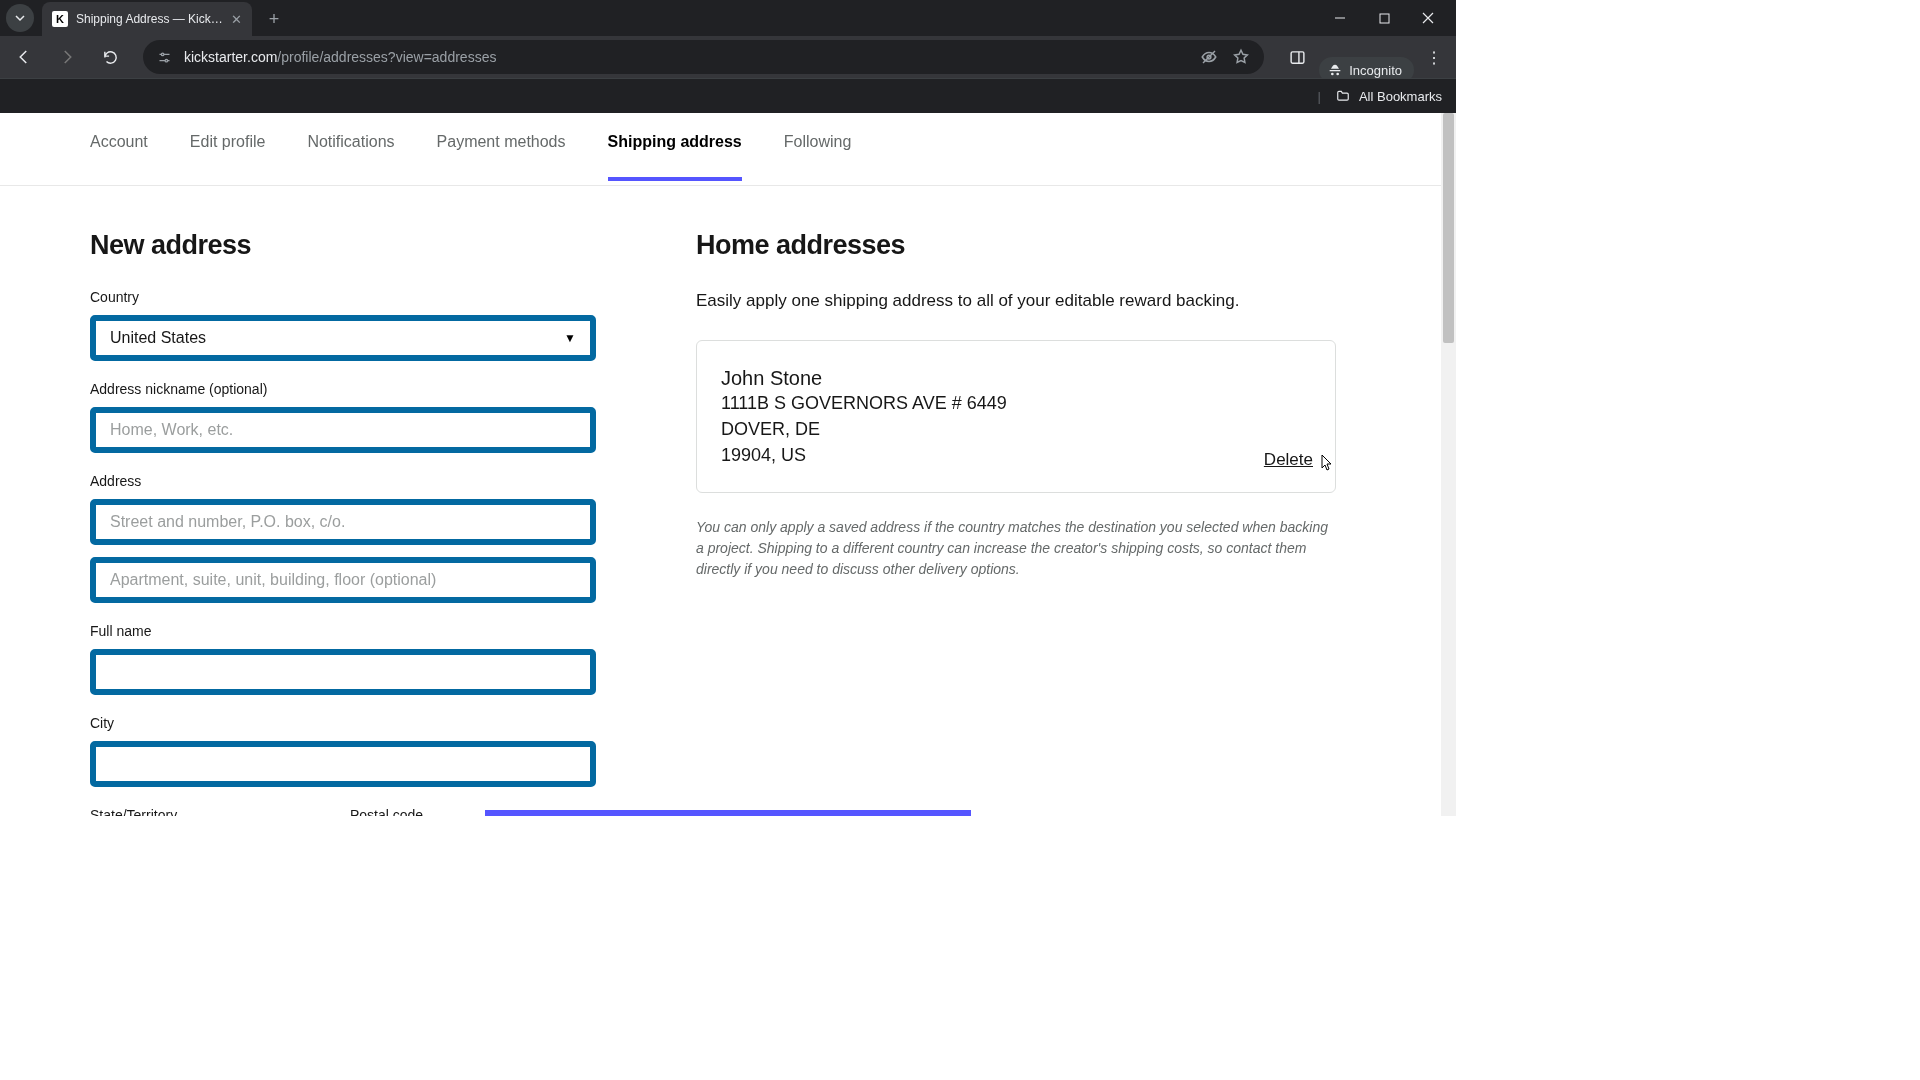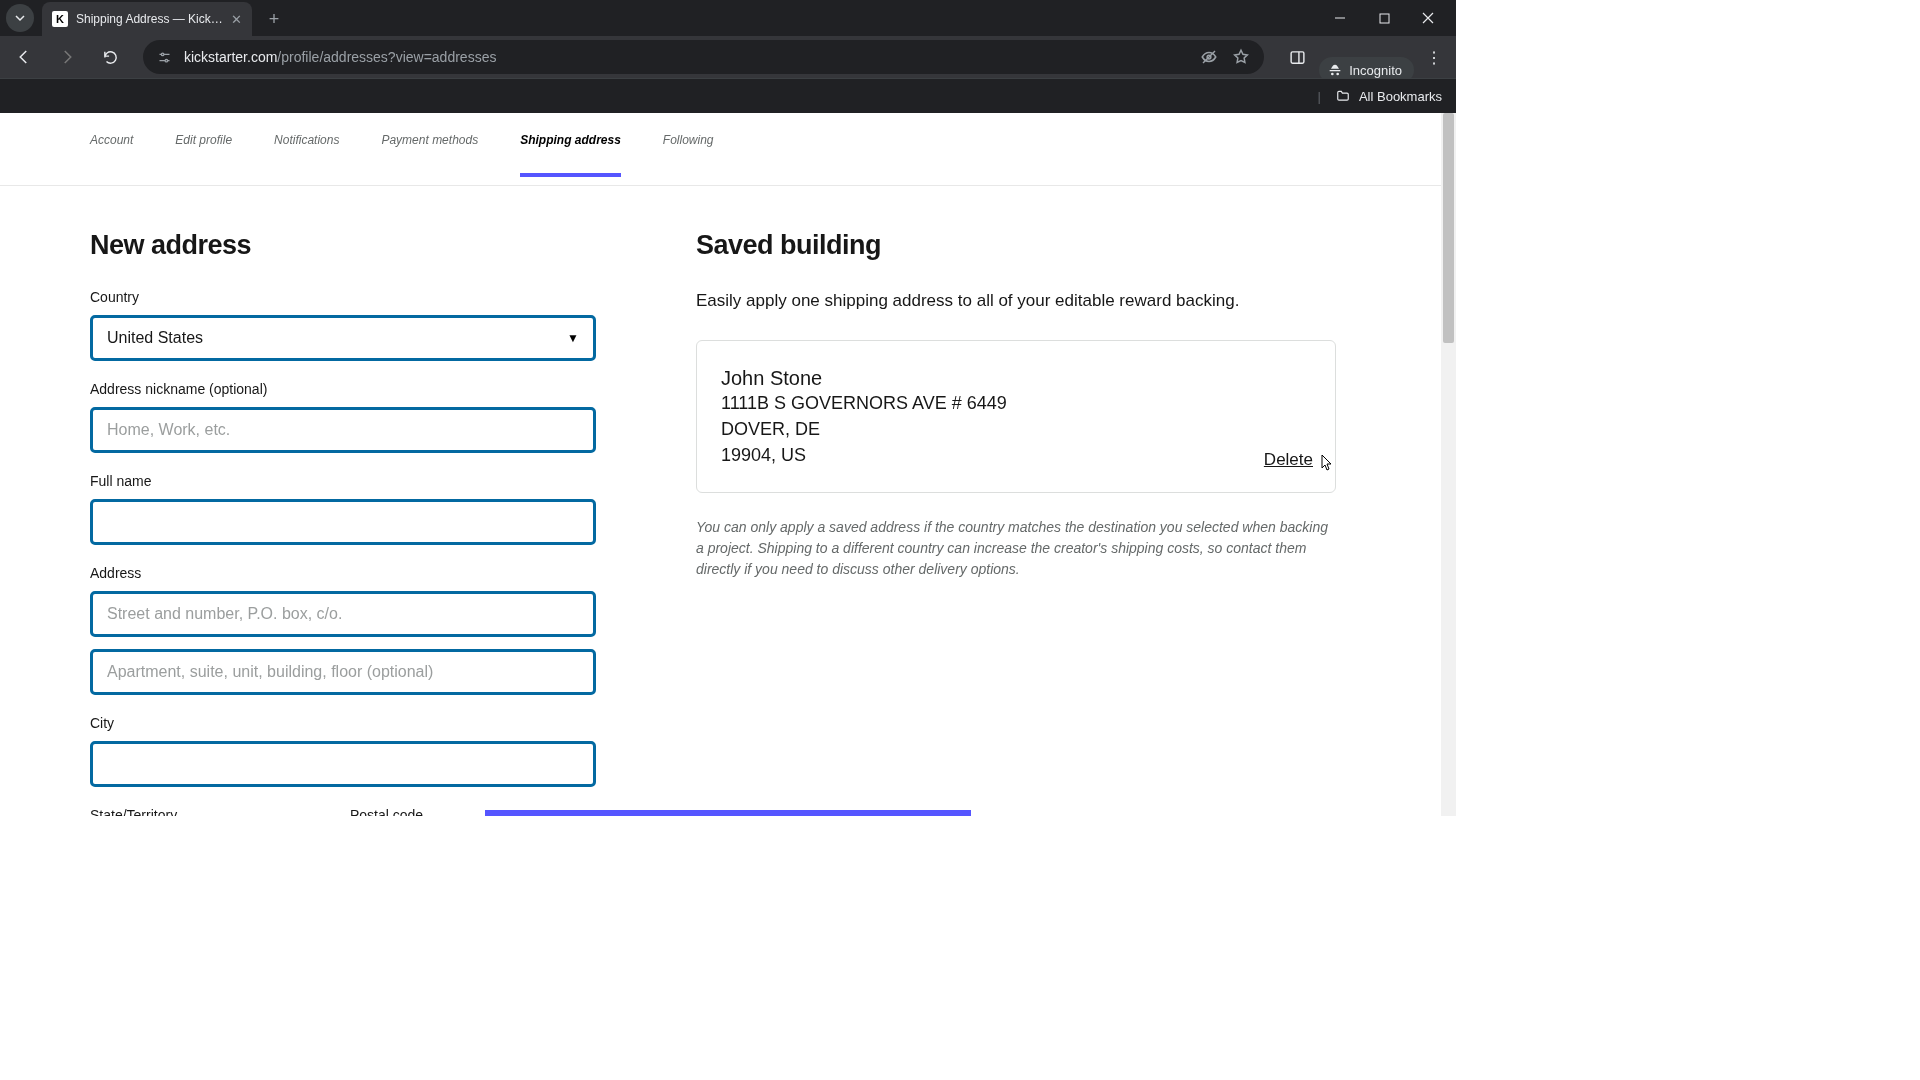--- a/index.html
+++ b/index.html
@@ -156,26 +156,25 @@
   .settings-tabs {
     display:flex;
     gap: 42px;
     padding: 20px 90px 0 90px;
     border-bottom:1px solid #e8e8e8;
     height: 73px;
     align-items: flex-start;
   }
   .settings-tabs a {
     color:#656969;
-    font-size:12px;
+    font-size:16px;
     text-decoration:none;
     padding-bottom: 30px;
     position:relative;
     cursor:pointer;
-    font-style:italic;
   }
   .settings-tabs a.active {
     color:#000;
     font-weight:600;
   }
   .settings-tabs a.active::after {
     content:"";
     position:absolute;
     left:0;right:0;bottom:0;
     height:4px;background:#5555ff;
@@ -200,21 +199,21 @@
   .form-group { margin-bottom: 20px; }
   .form-label {
     font-size:14px;
     color:#171717;
     display:block;
     margin-bottom:10px;
   }
   .select, .text-input {
     width:100%;
     height:46px;
-    border:3px solid #0369a1;
+    border:6px solid #0369a1;
     border-radius:5px;
     background:#fff;
     font-size:16px;
     padding: 0 14px;
     color:#171717;
     font-family:inherit;
   }
   .select {
     display:flex;align-items:center;justify-content:space-between;
     cursor:pointer;
@@ -421,48 +420,48 @@
           <span>United States</span>
           <span class="caret">▼</span>
         </div>
       </div>
 
       <div class="form-group">
         <label class="form-label">Address nickname (optional)</label>
         <input class="text-input" placeholder="Home, Work, etc." style="">
       </div>
 
-      <div class="form-group">
-        <label class="form-label">Full name</label>
-        <input class="text-input" style="">
-      </div>
-
       <div class="form-group input-stack">
         <label class="form-label">Address</label>
         <input class="text-input" placeholder="Street and number, P.O. box, c/o." style="">
         <input class="text-input" placeholder="Apartment, suite, unit, building, floor (optional)" style="">
+      </div>
+
+      <div class="form-group">
+        <label class="form-label">Full name</label>
+        <input class="text-input" style="">
       </div>
 
       <div class="form-group">
         <label class="form-label">City</label>
         <input class="text-input" style="">
       </div>
 
       <div class="two-col">
         <div>
           <label class="form-label">State/Territory</label>
         </div>
         <div>
           <label class="form-label">Postal code</label>
         </div>
       </div>
     </div>
 
     <div class="col-right">
-      <h1>Saved building</h1>
+      <h1>Home addresses</h1>
       <p class="desc">Easily apply one shipping address to all of your editable reward backing.</p>
 
       <div class="saved-card">
         <div class="saved-name">John Stone</div>
         <div class="saved-lines">
           <div>1111B S GOVERNORS AVE # 6449</div>
           <div>DOVER, DE</div>
           <div>19904, US</div>
         </div>
         <a class="delete-link">Delete</a>

